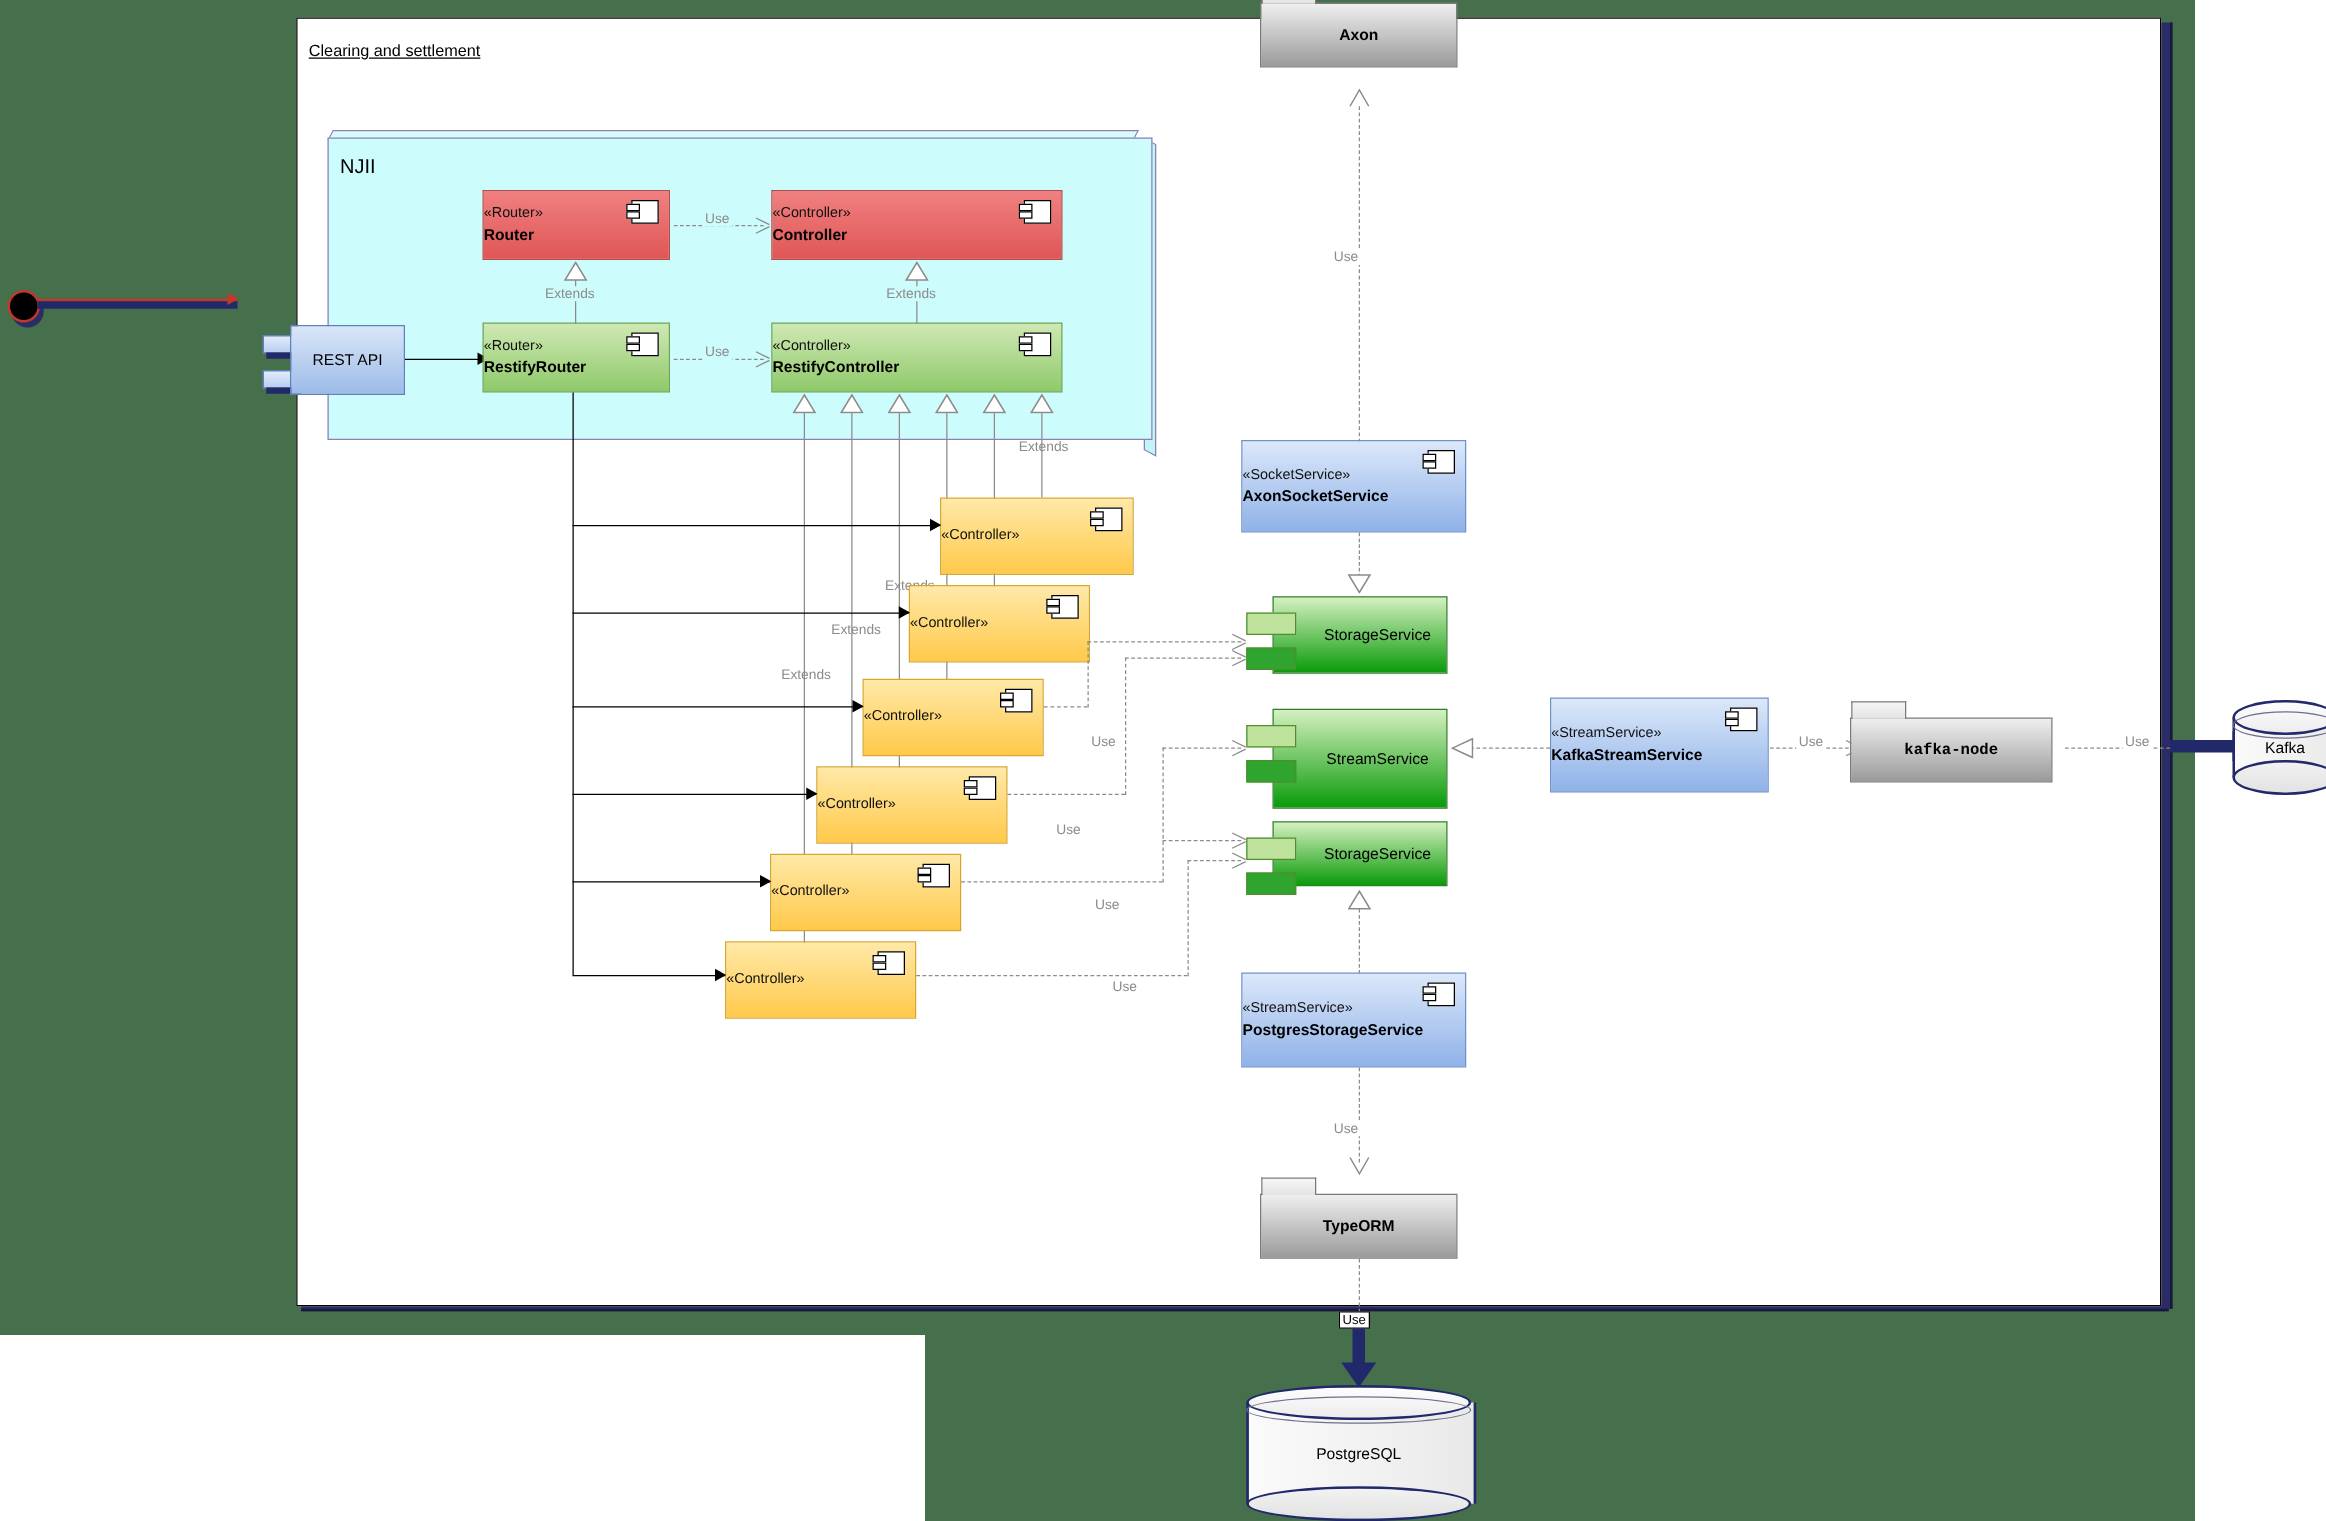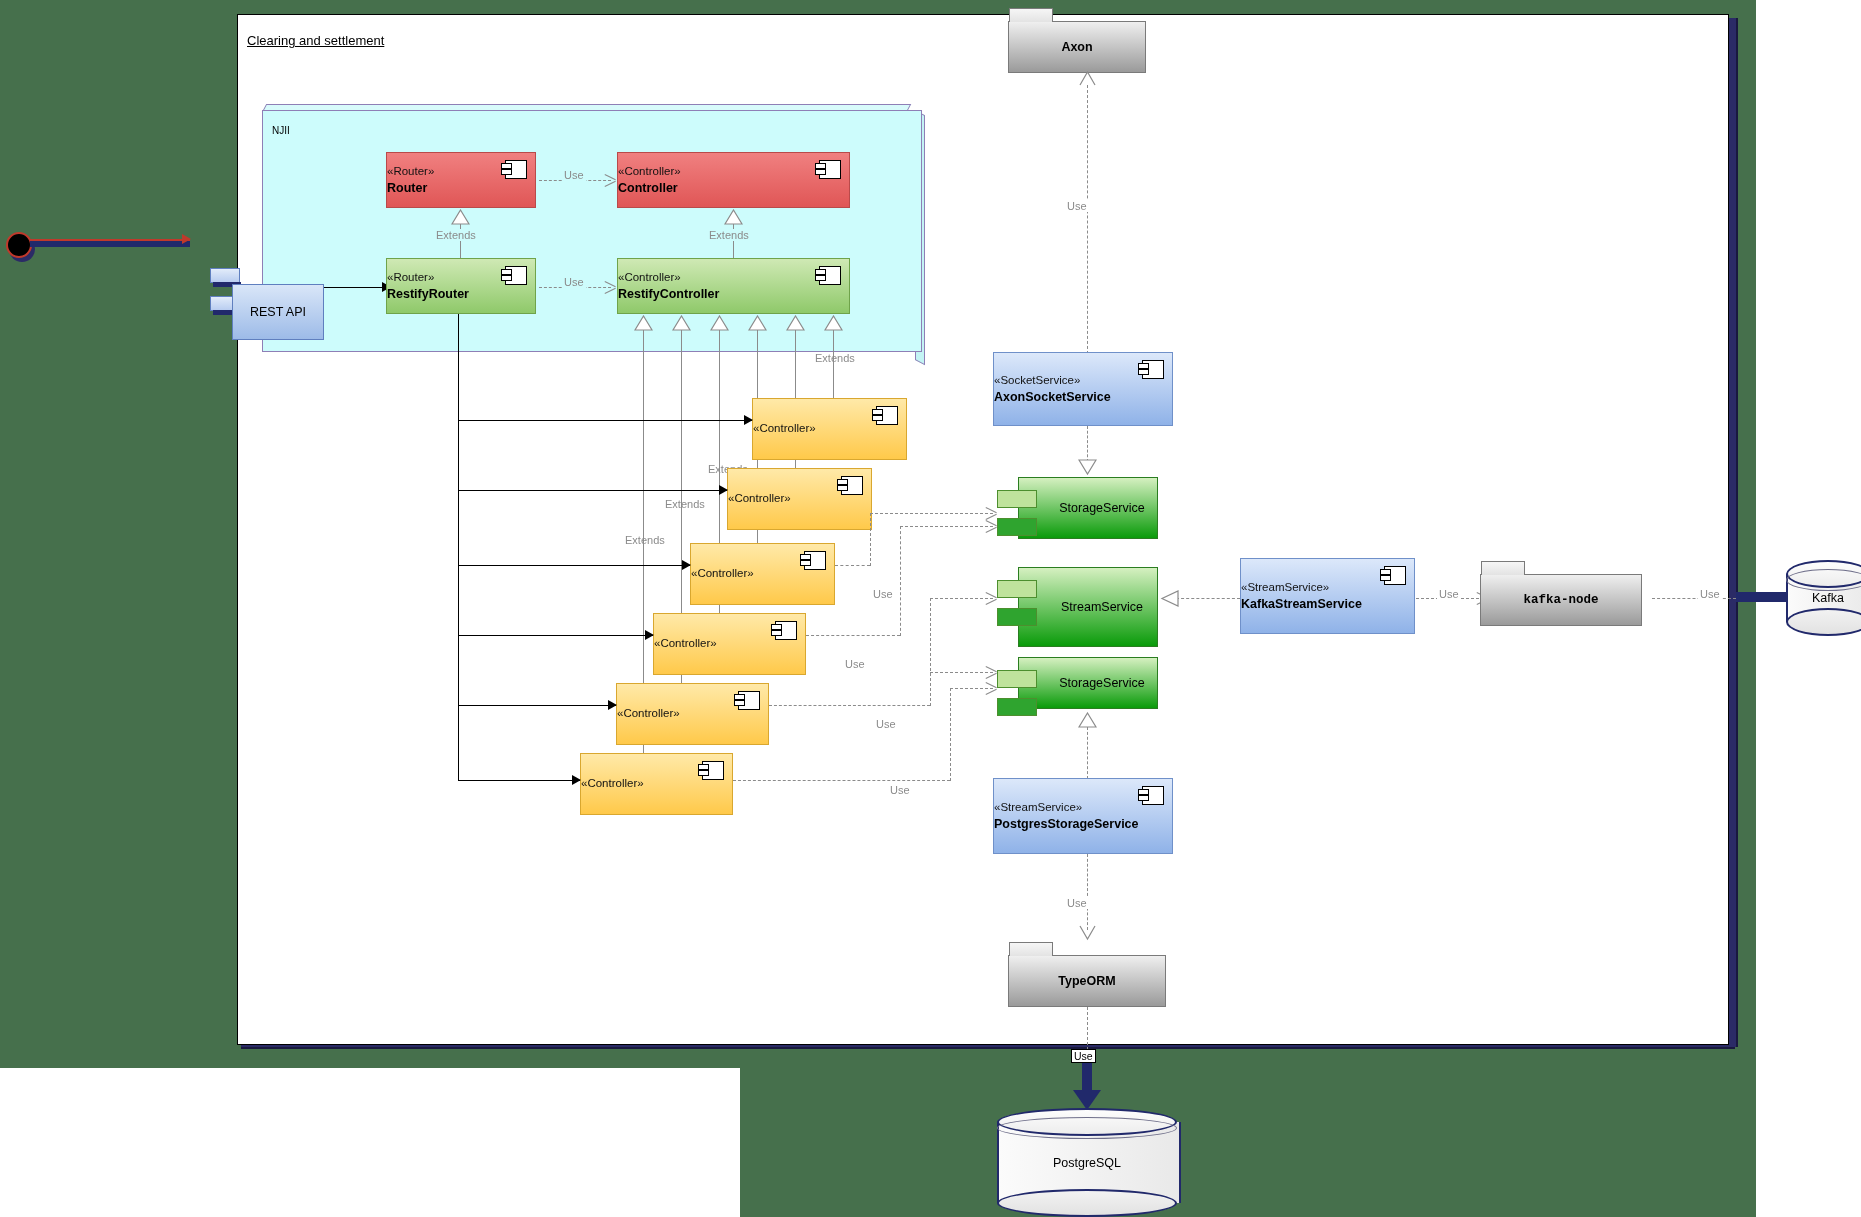--- a/index.html
+++ b/index.html
@@ -20,21 +20,21 @@
        text-decoration:underline;}
   
   #njii-pkg{left:262px;top:110px;width:660px;height:242px;
        background:#cdfcfc;border:1px solid #8e7fb6;box-sizing:border-box;}
   #njii-fold{left:262px;top:104px;width:645px;height:8px;
        background:#d8fbfb;border:1px solid #8e7fb6;box-sizing:border-box;
        transform:skewX(-28deg);transform-origin:bottom left;}
   #njii-side{left:915px;top:110px;width:10px;height:250px;
        background:#c3f4f4;border:1px solid #8e7fb6;box-sizing:border-box;
        transform:skewY(28deg);transform-origin:top left;}
-  #njii-title{left:272px;top:125px;font-size:10px;color:#000;
+  #njii-title{left:272px;top:125px;font-size:16px;color:#000;
        }
   
   .comp{box-sizing:border-box;border:1px solid #7a7a7a;}
   .comp .label{position:absolute;left:0;right:0;top:50%;transform:translateY(-50%);
        text-align:left;line-height:1.35;}
   .comp .stereo{font-size:11.5px;color:#111;display:block;}
   .comp .nm{font-size:12.5px;font-weight:bold;color:#000;display:block;}
   .comp-icon{position:absolute;right:8px;top:7px;width:20px;height:17px;
        background:#fff;border:1.4px solid #000;}
   .comp-icon:before,.comp-icon:after{content:"";position:absolute;left:-5px;
@@ -56,21 +56,21 @@
   
   .pkg{box-sizing:border-box;border:1px solid #7a7a7a;
        background:linear-gradient(#efefef,#9a9a9a);}
   .pkg .tab{position:absolute;left:0;top:-14px;width:44px;height:14px;
        box-sizing:border-box;border:1px solid #7a7a7a;border-bottom:none;
        background:linear-gradient(#f6f6f6,#e3e3e3);}
   .pkg .nm{position:absolute;left:0;right:0;top:50%;transform:translateY(-50%);
        text-align:center;font-size:12.5px;font-weight:bold;color:#000;}
   
   #rest-api{left:232px;top:260px;width:92px;height:56px;box-sizing:border-box;
-       border:1px solid #5f7fbf;background:linear-gradient(#d9e6f8,#9dbbe8);margin-top:24px;}
+       border:1px solid #5f7fbf;background:linear-gradient(#d9e6f8,#9dbbe8);}
   #rest-api .nm{position:absolute;left:0;right:0;top:50%;
        transform:translateY(-50%);text-align:center;font-size:12.5px;color:#000;}
   .rport{position:absolute;left:-22px;width:30px;height:15px;box-sizing:border-box;
        border:1px solid #5f7fbf;background:linear-gradient(#e2ecfa,#b9cdf0);}
   .rport:after{content:"";position:absolute;left:2px;top:13px;width:28px;height:5px;
        background:#21296b;}
   
   .db{position:absolute;}
   .db .body{position:absolute;left:0;top:14px;width:100%;height:calc(100% - 28px);
        background:linear-gradient(90deg,#fbfbfb,#e9e9e9);
@@ -289,21 +289,21 @@
 <div class="abs ah-r" style="left:719px;top:485px;"></div>
 <div class="abs hl" style="left:458px;top:565px;width:232px;"></div>
 <div class="abs ah-r" style="left:682px;top:560px;"></div>
 <div class="abs hl" style="left:458px;top:635px;width:195px;"></div>
 <div class="abs ah-r" style="left:645px;top:630px;"></div>
 <div class="abs hl" style="left:458px;top:705px;width:158px;"></div>
 <div class="abs ah-r" style="left:608px;top:700px;"></div>
 <div class="abs hl" style="left:458px;top:780px;width:122px;"></div>
 <div class="abs ah-r" style="left:572px;top:775px;"></div>
 
-<div class="abs pkg" style="left:1008px;top:21px;width:138px;height:52px;">
+<div class="abs pkg" style="left:1008px;top:2px;width:158px;height:52px;">
   <span class="tab"></span>
   <span class="nm">Axon</span>
 </div>
 <div class="tri-up-o" style="left:1078px;top:70px;">
   <svg width="19" height="16">
       <polyline points="2,15 9.5,2 17,15" fill="none" stroke="#8b8b8b" stroke-width="1.2"></polyline>
     </svg>
 </div>
 <div class="abs dvl" style="left:1087px;top:85px;height:274px;"></div>
 <div class="lbl" style="left:1065px;top:200px;background:#fff;padding:0 2px;">Use</div>

